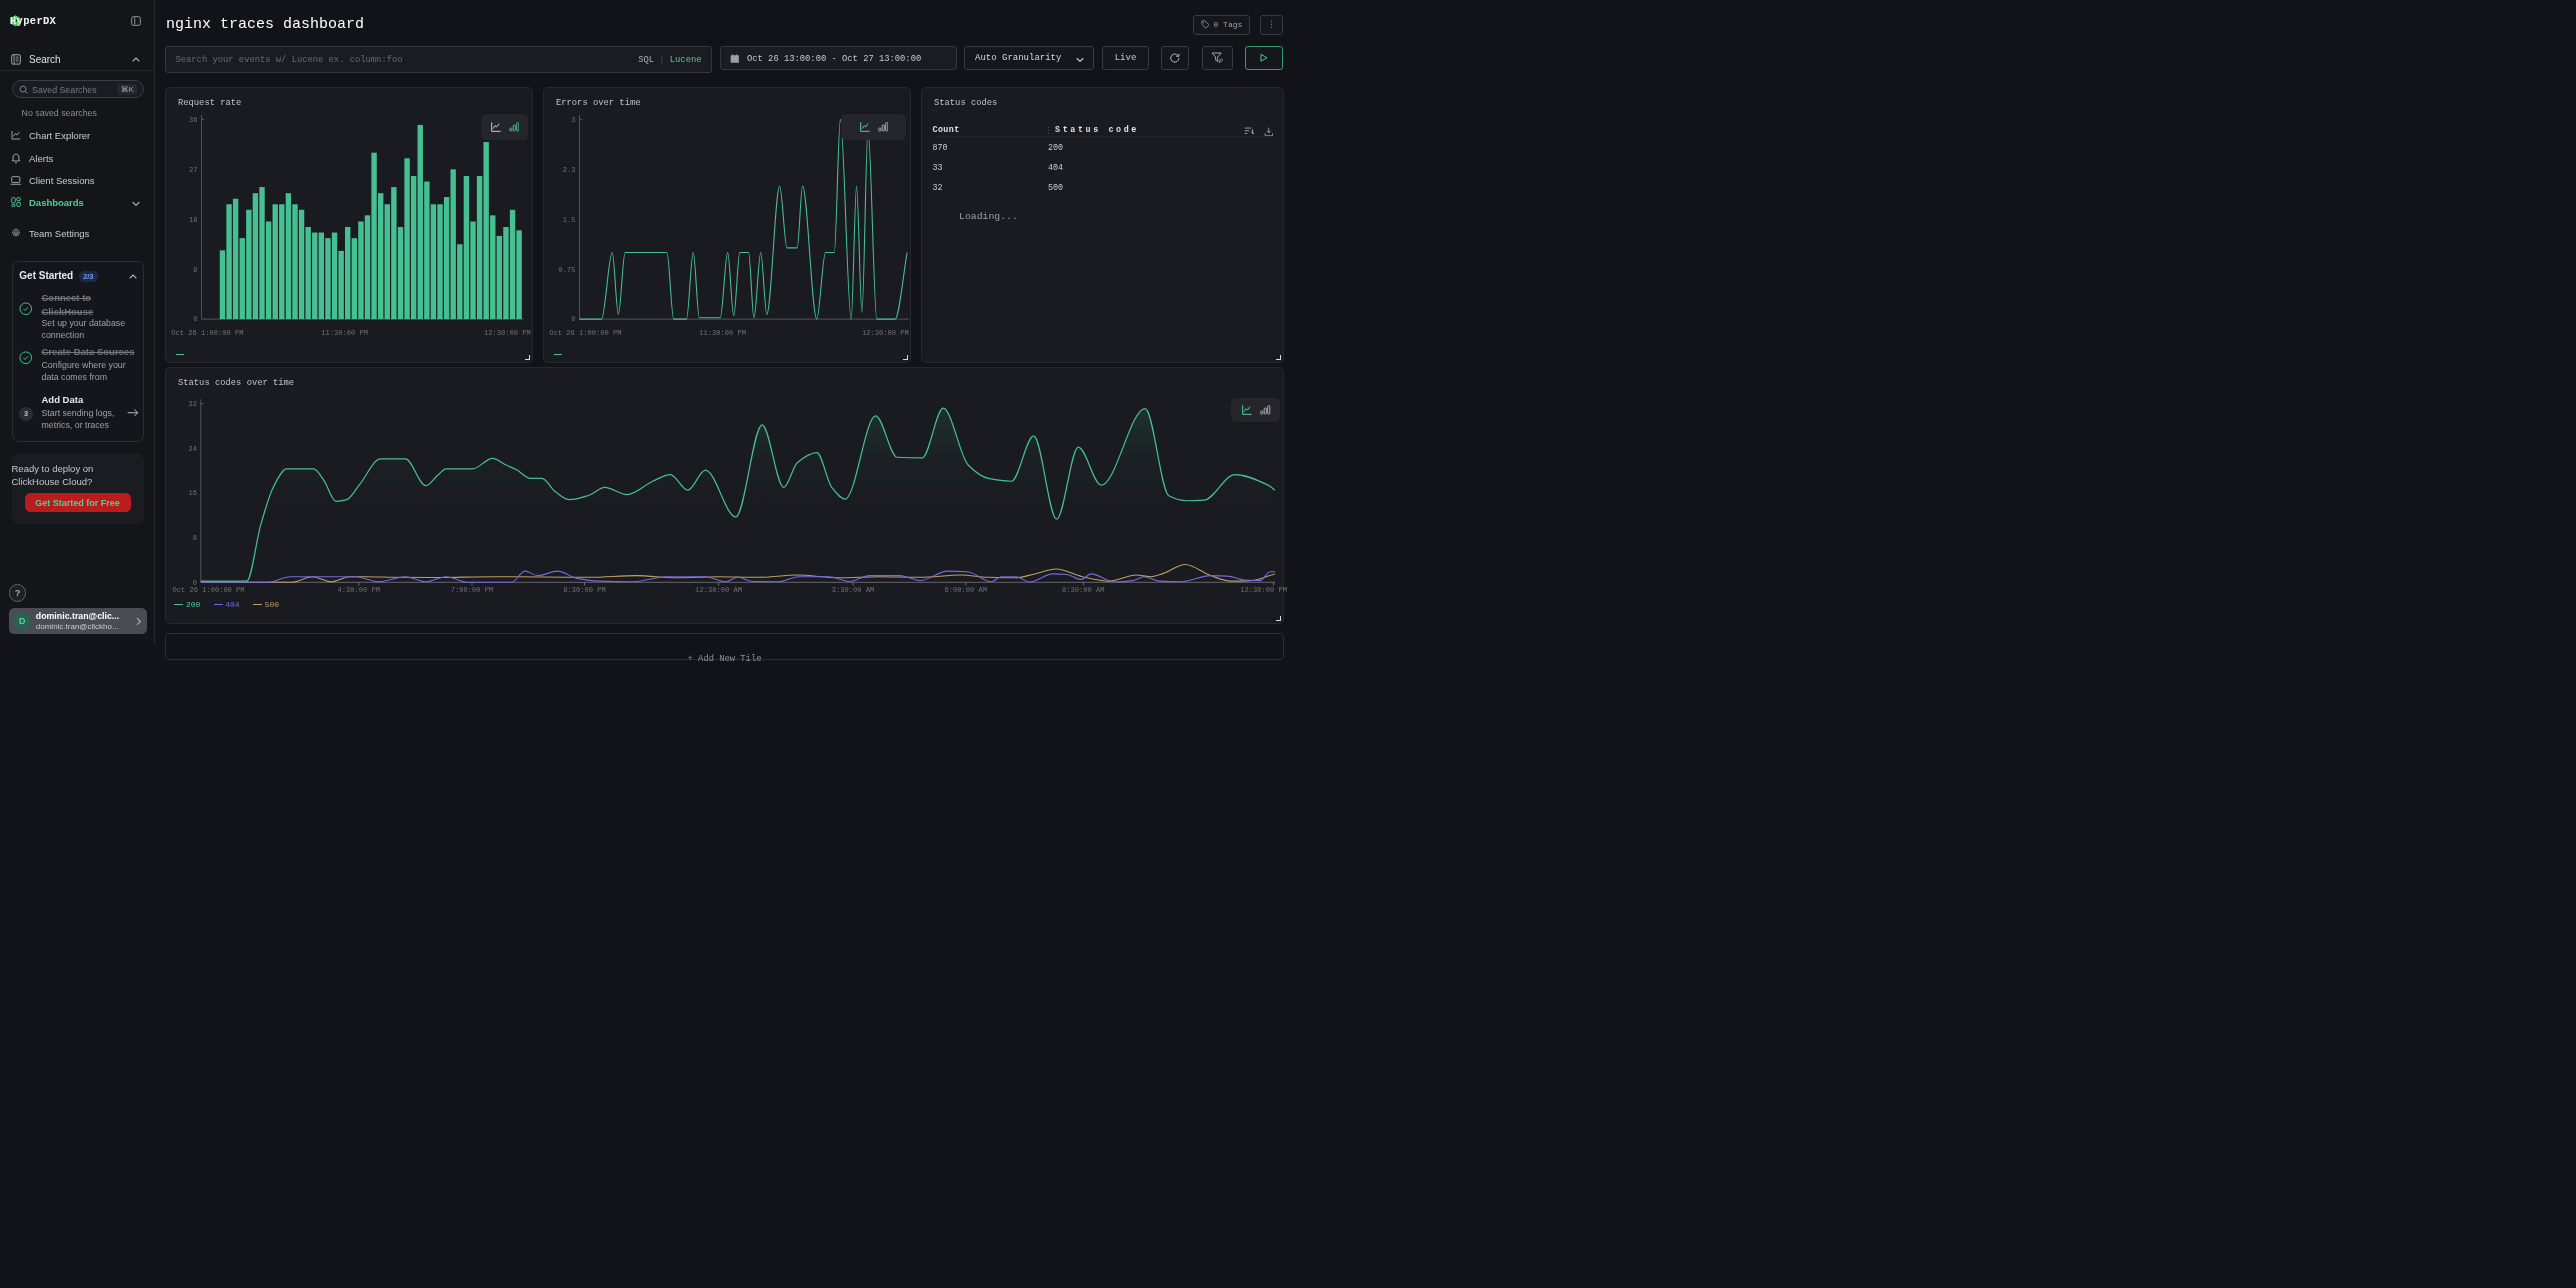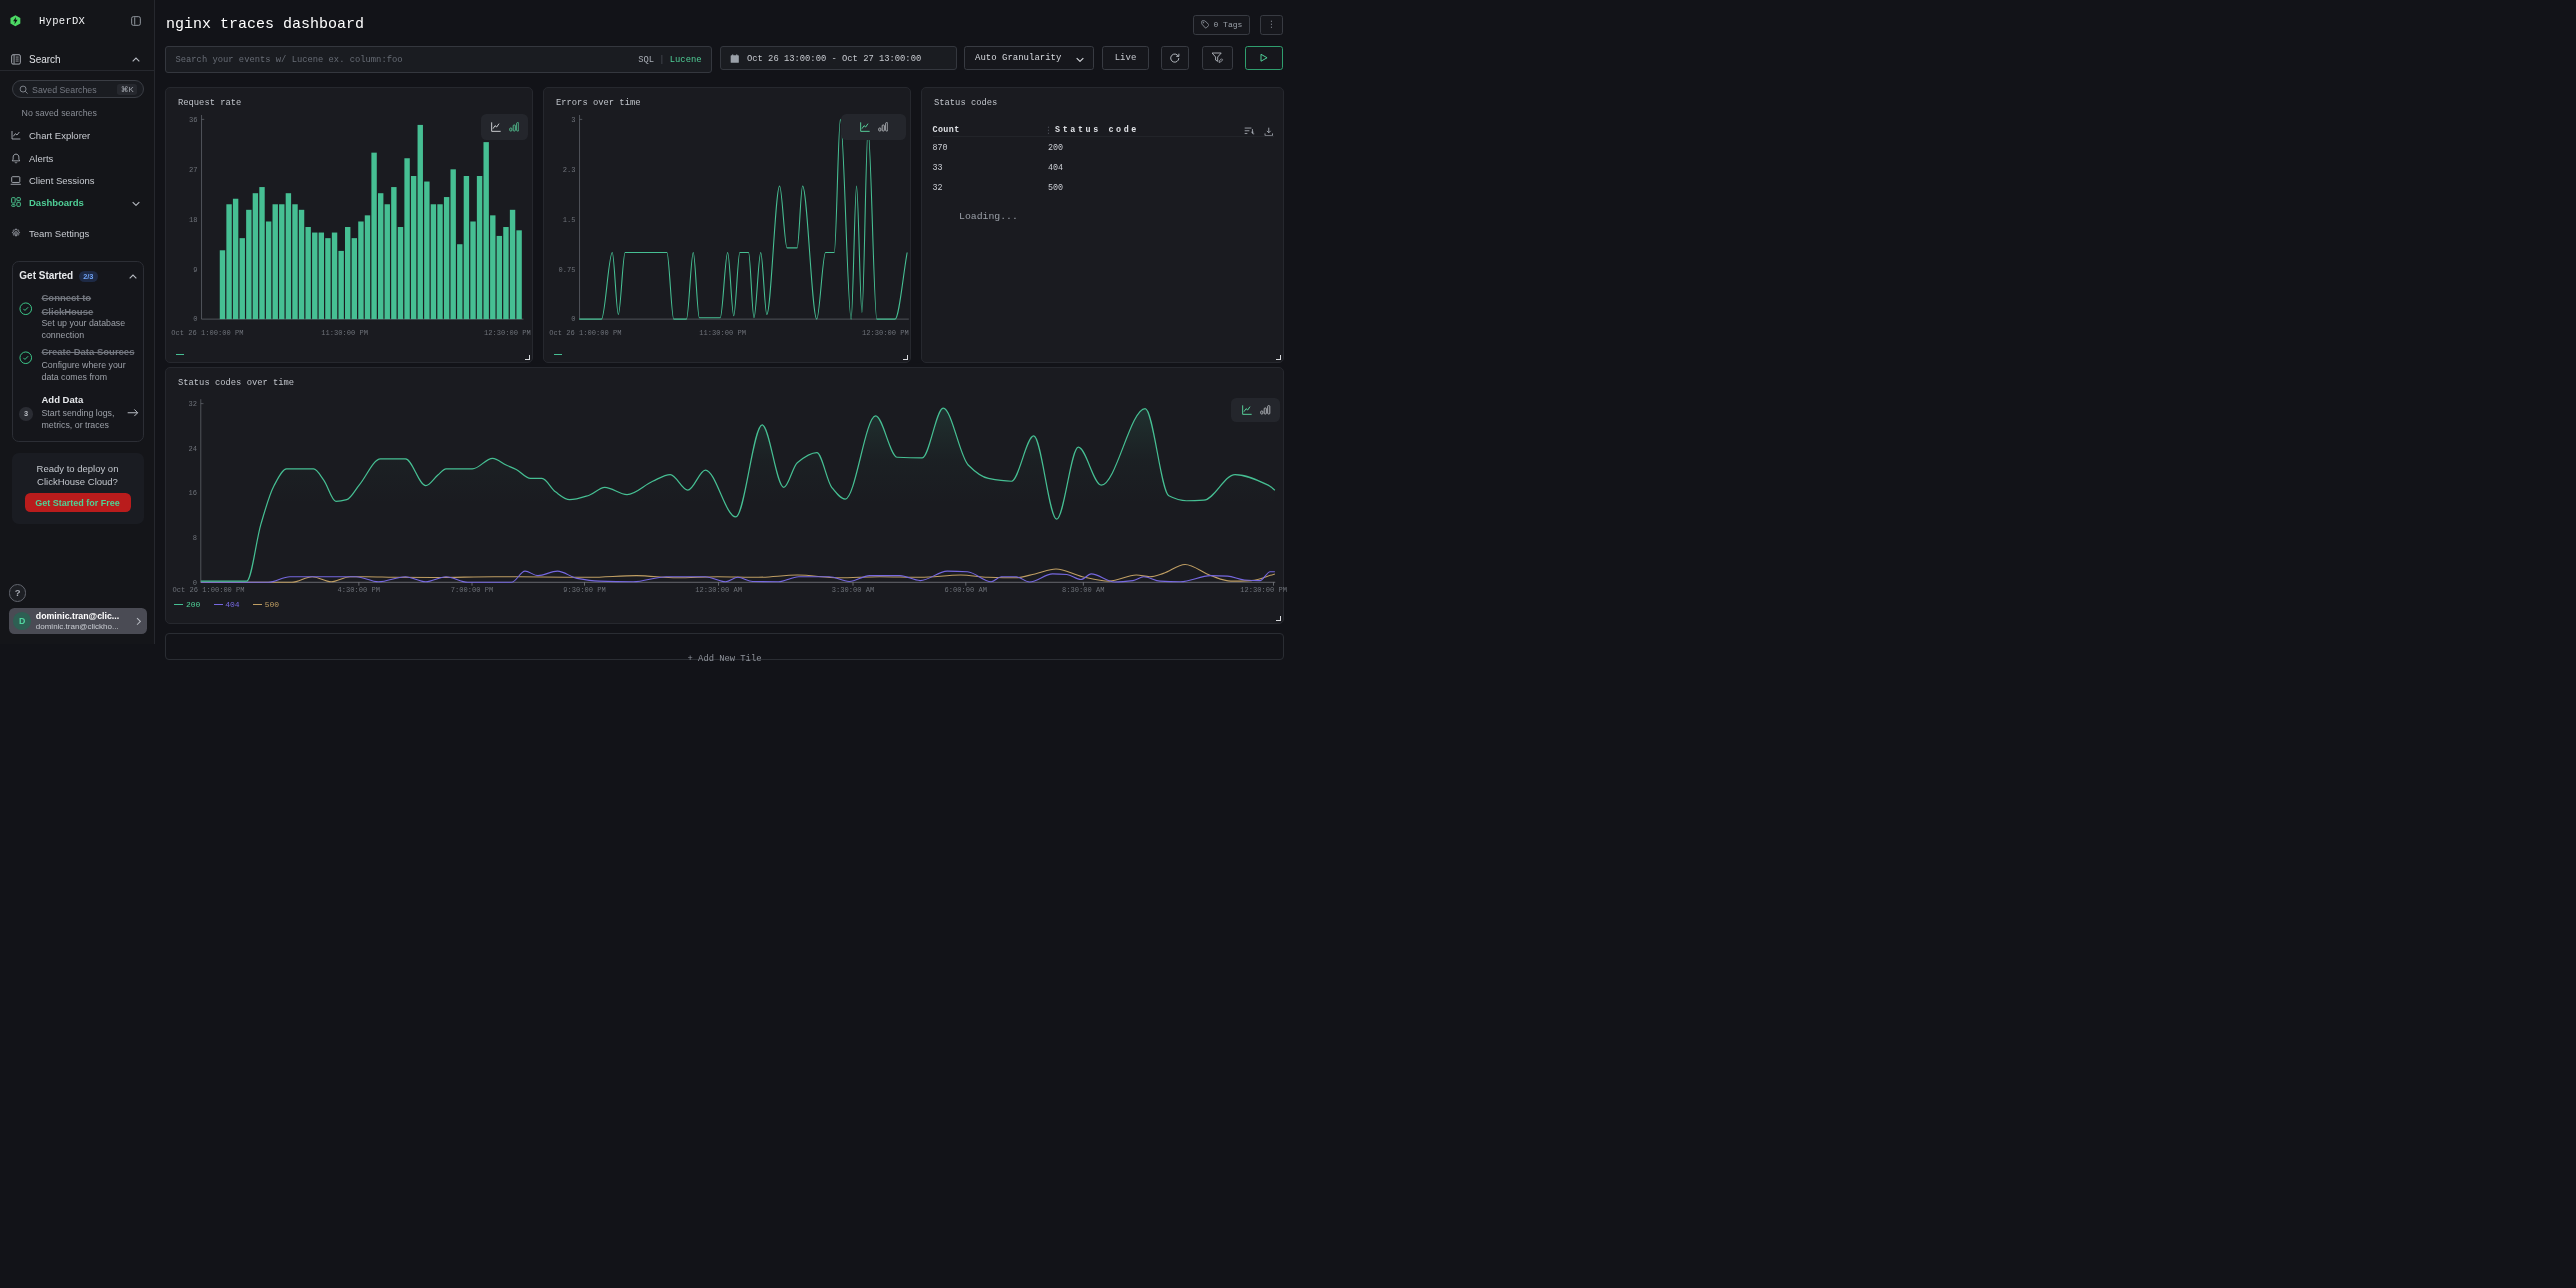--- a/index.html
+++ b/index.html
@@ -26,21 +26,21 @@
 .legend-dash { display:inline-block; width:8.8px; height:0; border-top:1.7px solid #46bf93; vertical-align:middle; }
 </style></head>
 <body>
 
 <div id="sidebar">
 
   <svg class="abs" style="left:10px;top:15px" width="10.8" height="11.5" viewBox="0 0 16 17">
     <path d="M8 0.2 L15.3 4.3 V12.7 L8 16.8 L0.7 12.7 V4.3 Z" fill="#4cd964"></path>
     <path d="M8.9 2.8 L4.6 9.2 H7.3 L6.6 14 L11.3 7.2 H8.4 Z" fill="#101114"></path>
   </svg>
-  <div class="abs mono" style="left:39px;top:15px;font-size:10.5px;font-weight:normal;color:#f2f3f5;letter-spacing:0.3px">HyperDX</div>
+  <div class="abs mono" style="left:10px;top:15px;font-size:10.5px;font-weight:bold;color:#f2f3f5;letter-spacing:0.3px">HyperDX</div>
   <svg class="abs" style="left:131px;top:15.5px" width="10" height="10" viewBox="0 0 15 15" fill="none">
     <rect x="1" y="1" width="13" height="13" rx="2.5" stroke="#9aa0a8" stroke-width="1.4"></rect>
     <line x1="5.6" y1="2" x2="5.6" y2="13" stroke="#9aa0a8" stroke-width="1.4"></line>
   </svg>
 
   <svg class="abs" style="left:10.8px;top:54px" width="10" height="10.8" viewBox="0 0 15 16" fill="none">
     <rect x="1" y="1" width="13" height="14" rx="2" stroke="#aeb2ba" stroke-width="1.4"></rect>
     <line x1="4.6" y1="1.5" x2="4.6" y2="14.5" stroke="#aeb2ba" stroke-width="1.3"></line>
     <line x1="7" y1="4.5" x2="11.5" y2="4.5" stroke="#aeb2ba" stroke-width="1.2"></line>
     <line x1="7" y1="7.5" x2="11.5" y2="7.5" stroke="#aeb2ba" stroke-width="1.2"></line>
@@ -121,21 +121,21 @@
 
     <div class="abs sans" style="left:6.8px;top:145px;width:13.5px;height:13.5px;border-radius:50%;background:#2a2c33;color:#b9bdc4;font-size:7.4px;font-weight:bold;display:flex;align-items:center;justify-content:center">3</div>
     <div class="abs sans" style="left:29px;top:132px;font-size:9.5px;font-weight:bold;color:#e7e9ec">Add Data</div>
     <div class="abs sans" style="left:29px;top:145px;font-size:8.8px;color:#9da1a9;line-height:12px">Start sending logs,<br>metrics, or traces</div>
     <svg class="abs" style="left:114px;top:146px" width="12" height="9.5" viewBox="0 0 18 14" fill="none">
       <path d="M1 7h15M11 2l5 5-5 5" stroke="#b9bdc4" stroke-width="1.5"></path>
     </svg>
   </div>
 
   <div class="abs" style="left:11.5px;top:453px;width:132px;height:71px;border-radius:6.8px;background:#1a1c22">
-    <div class="abs sans" style="left:0;top:8.8px;width:132px;text-align:center;font-size:9.5px;color:#c3c7cd;line-height:13.5px">Ready to deploy on<br>ClickHouse Cloud?</div>
+    <div class="abs sans" style="left:0;top:8.8px;width:132px;font-size:9.5px;color:#c3c7cd;line-height:13.5px">Ready to deploy on<br>ClickHouse Cloud?</div>
     <div class="abs sans" style="left:13px;top:40px;width:106px;height:19px;border-radius:5.4px;background:#b91c1c;color:#4fd195;font-weight:bold;font-size:9px;display:flex;align-items:center;justify-content:center">Get Started for Free</div>
   </div>
 
   <div class="abs sans" style="left:8.8px;top:584px;width:17.6px;height:17.6px;border-radius:50%;border:1px solid #62656e;background:#1d1f24;color:#a6aab2;font-size:9.5px;font-weight:bold;display:flex;align-items:center;justify-content:center">?</div>
   <div class="abs" style="left:8.8px;top:608px;width:138px;height:26px;border-radius:5.4px;background:#4a4b54">
     <div class="abs sans" style="left:4.7px;top:4px;width:17.6px;height:17.6px;border-radius:50%;background:#2e5f53;color:#52d6a0;font-size:8.8px;font-weight:bold;display:flex;align-items:center;justify-content:center">D</div>
     <div class="abs sans" style="left:27px;top:3.4px;font-size:8.8px;font-weight:bold;color:#ffffff">dominic.tran@clic...</div>
     <div class="abs sans" style="left:27px;top:14px;font-size:8px;color:#c9ccd2">dominic.tran@clickho...</div>
     <svg class="abs" style="left:127px;top:8.8px" width="5.4" height="8.8" viewBox="0 0 8 13" fill="none">
       <path d="M1.5 1.5l5 5-5 5" stroke="#b9bdc4" stroke-width="1.5"></path>

